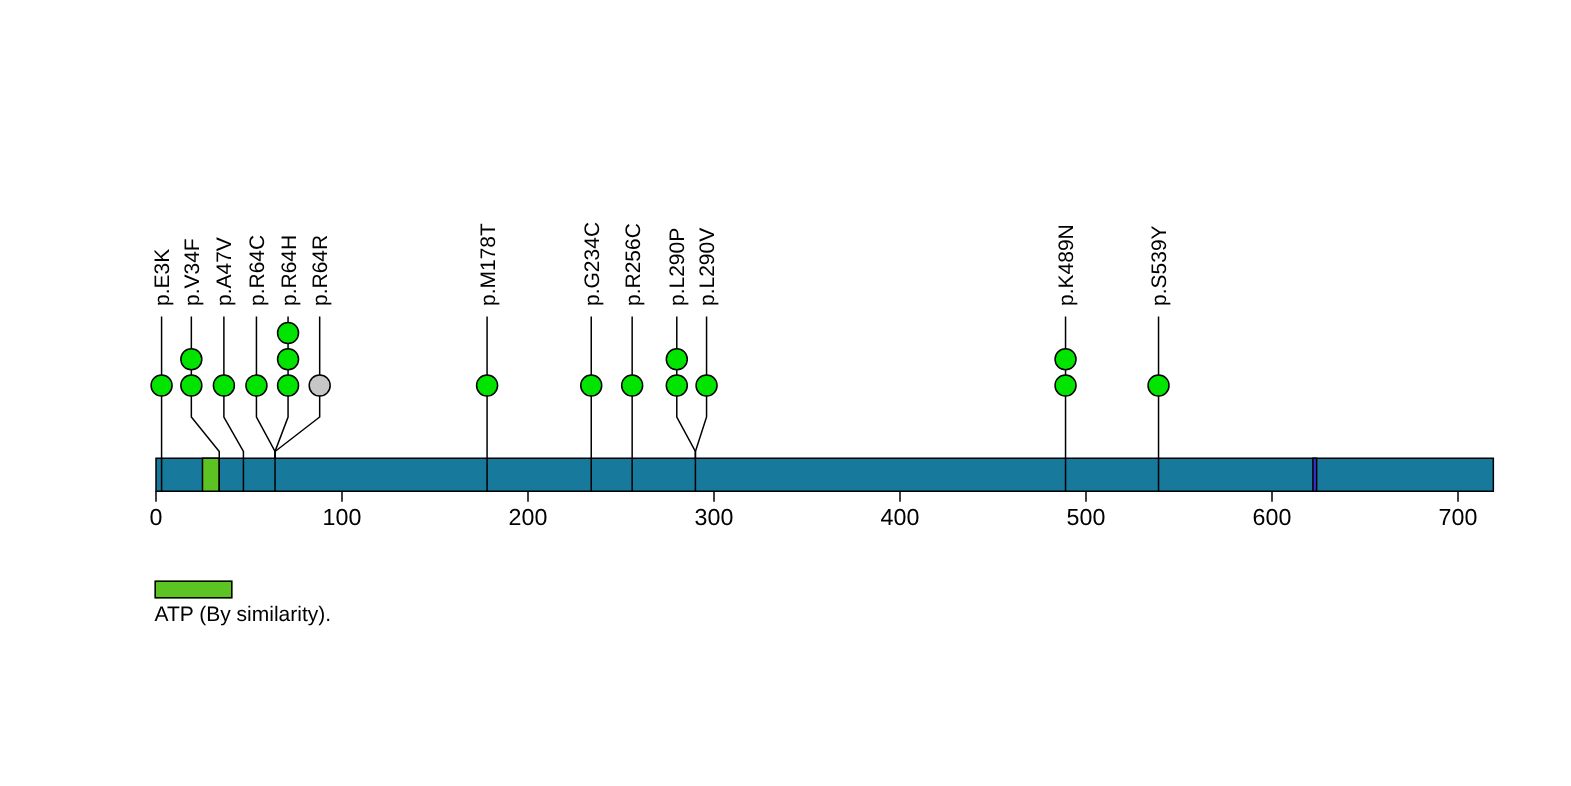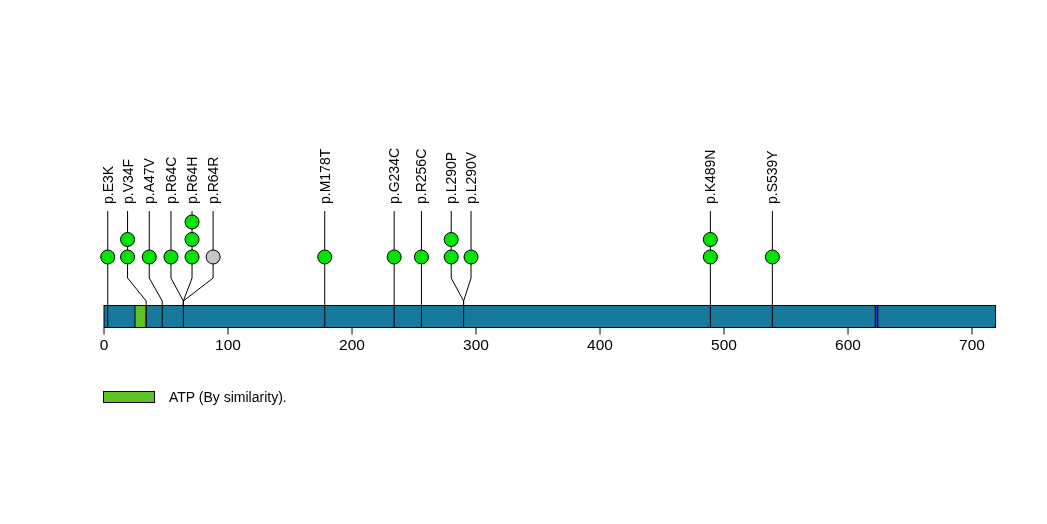--- a/index.html
+++ b/index.html
@@ -8,21 +8,21 @@
     position: relative;
     width: 1047px;
     height: 524px;
     background: #ffffff;
     overflow: hidden;
   }
   #chart { position: absolute; left: 0; top: 0; }
   .legend { position: absolute; }
   #legend-domains { left: 103px; top: 387px; }
   #legend-types  { left: 418px; top: 387px; }
-  .legend-row { display: flex; align-items: center; height: 20px; }
+  .legend-row { display: flex; height: 20px; flex-direction: column; }
   .swatch {
     width: 52px; height: 12px;
     border: 1px solid #000;
     box-sizing: border-box;
     margin-right: 14px;
     flex: 0 0 auto;
   }
   .circle-swatch {
     width: 14px; height: 14px;
     border: 1px solid #000;

